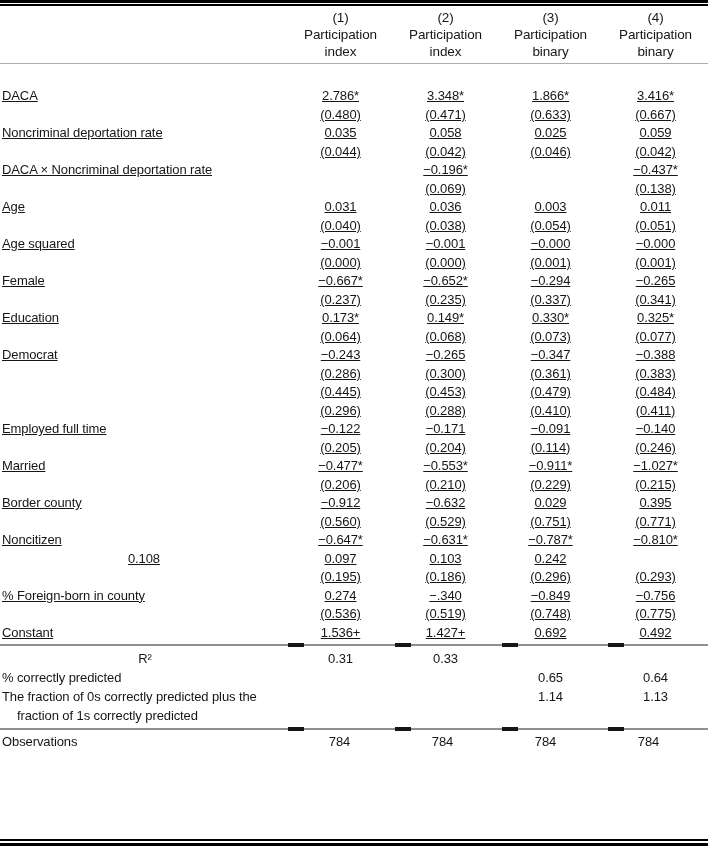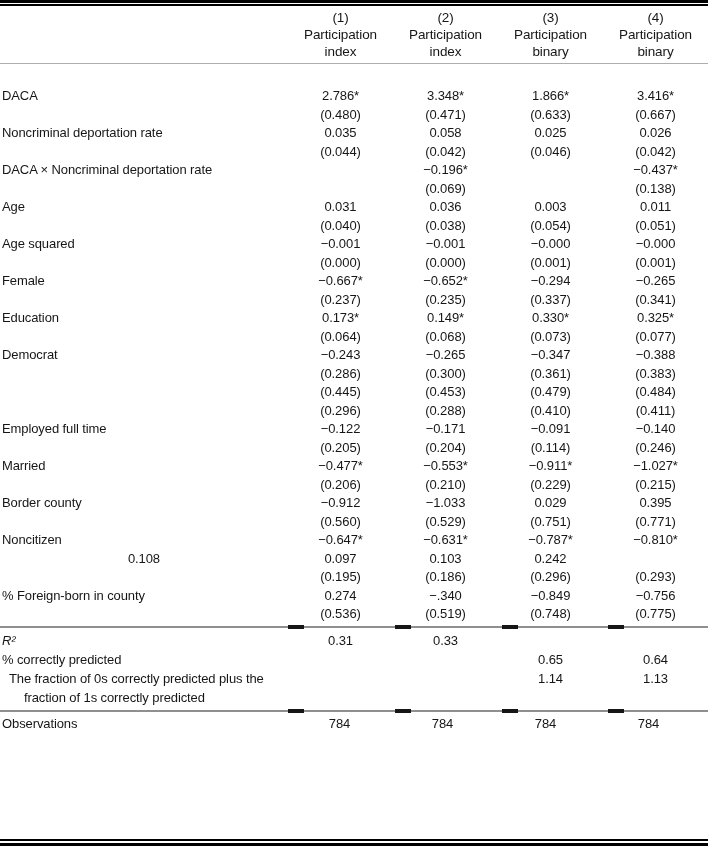--- a/index.html
+++ b/index.html
@@ -27,30 +27,30 @@
   .divider i{position:absolute;top:-1px;height:4px;width:16px;background:#161616;}
   .divider .g1{left:288px}.divider .g2{left:395px}.divider .g3{left:502px}.divider .g4{left:608px}
   
   .grid{display:grid;grid-template-columns:288px 1fr 1fr 1fr 1fr;align-items:start;}
   .lbl{text-align:left;padding-left:2px;}
   .val{text-align:center;}
   
   .header{padding-top:6px;}
   .col-head{text-align:center;font-size:13.5px;line-height:17px;}
   
-  .body{padding-top:23px;}
+  .body{padding-top:23px;text-decoration:underline;}
   .line{font-size:13px;line-height:18.5px;height:18.5px;white-space:nowrap;}
   
   .stats{padding-top:3px;}
   .stat-line{font-size:13px;line-height:19px;}
   .stat-label{padding-left:2px;}
-  .italic{font-style:italic;}
+  .italic{text-align:center;}
   .wrap-label{
     white-space:normal;max-width:252px;
-    padding-left:17px;text-indent:-15px;margin-left:7px;
+    padding-left:17px;text-indent:-15px;
   }
   .obs-row{padding:2px 8px 3px 0;}
   .mt2{margin-top:2px;}
   .mt3{margin-top:3px;}
 </style>
 </head>
 <body>
 
 <div class="page">
 
@@ -100,21 +100,21 @@
     <div class="val line">(0.471)</div>
     <div class="val line">(0.633)</div>
     <div class="val line">(0.667)</div>
   </div>
 
   <div class="grid">
     <div class="lbl line">Noncriminal deportation rate</div>
     <div class="val line">0.035</div>
     <div class="val line">0.058</div>
     <div class="val line">0.025</div>
-    <div class="val line">0.026</div>
+    <div class="val line">0.059</div>
   </div>
   <div class="grid">
     <div class="lbl line"></div>
     <div class="val line">(0.044)</div>
     <div class="val line">(0.042)</div>
     <div class="val line">(0.046)</div>
     <div class="val line">(0.042)</div>
   </div>
 
   <div class="grid">
@@ -249,21 +249,21 @@
     <div class="lbl line"></div>
     <div class="val line">(0.206)</div>
     <div class="val line">(0.210)</div>
     <div class="val line">(0.229)</div>
     <div class="val line">(0.215)</div>
   </div>
 
   <div class="grid">
     <div class="lbl line">Border county</div>
     <div class="val line">−0.912</div>
-    <div class="val line">−1.033</div>
+    <div class="val line">−0.632</div>
     <div class="val line">0.029</div>
     <div class="val line">0.395</div>
   </div>
   <div class="grid">
     <div class="lbl line"></div>
     <div class="val line">(0.560)</div>
     <div class="val line">(0.529)</div>
     <div class="val line">(0.751)</div>
     <div class="val line">(0.771)</div>
   </div>
@@ -298,20 +298,27 @@
     <div class="val line">−0.756</div>
   </div>
   <div class="grid">
     <div class="lbl line"></div>
     <div class="val line">(0.536)</div>
     <div class="val line">(0.519)</div>
     <div class="val line">(0.748)</div>
     <div class="val line">(0.775)</div>
   </div>
 
+  <div class="grid">
+    <div class="lbl line">Constant</div>
+    <div class="val line">1.536+</div>
+    <div class="val line">1.427+</div>
+    <div class="val line">0.692</div>
+    <div class="val line">0.492</div>
+  </div>
 </div>
 
   <div class="divider mt2">
     <i class="g1"></i>
       <i class="g2"></i>
       <i class="g3"></i>
       <i class="g4"></i>
   </div>
 
   <div class="stats">

